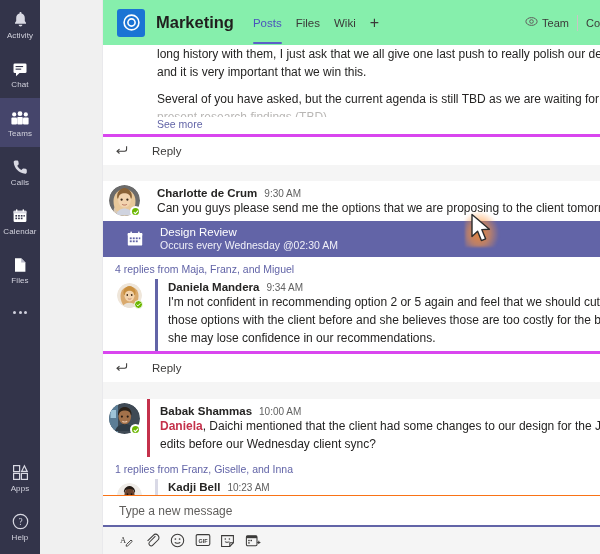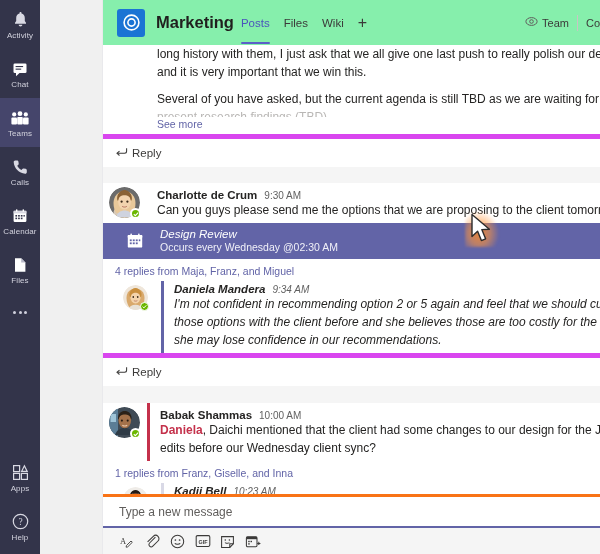--- a/index.html
+++ b/index.html
@@ -65,21 +65,21 @@
   .team-avatar {
     width: 28px; height: 28px; border-radius: 3px;
     background: #1a74d4;
     display: flex; align-items: center; justify-content: center;
     flex: 0 0 28px;
   }
   .team-name {
     font-size: 16.5px; font-weight: bold; color: #201f1e;
     margin-left: 11px; white-space: nowrap;
   }
-  .tabs { display: flex; align-items: flex-end; margin-left: 0; height: 45px; text-align: right; }
+  .tabs { display: flex; align-items: flex-end; margin-left: 12px; height: 45px; text-align: right; }
   .tab {
     font-size: 11.5px; color: #3b3a39;
     padding: 0 7px; height: 45px;
     display: flex; align-items: center; position: relative;
     cursor: pointer; white-space: nowrap;
   }
   .tab.active { color: #4b53bc; font-weight: normal; }
   .tab.active::after {
     content: ""; position: absolute;
     left: 7px; right: 7px; bottom: 1px; height: 2.5px;
@@ -136,23 +136,23 @@
   .sender { font-size: 11.5px; font-weight: bold; color: #252423; white-space: nowrap; }
   .stamp { font-size: 10px; color: #616161; white-space: nowrap; }
   .msg {
     font-size: 12px; line-height: 17px; color: #252423;
     margin-top: 1px; white-space: nowrap;
   }
   .mention { color: #c4314b; font-weight: bold; }
   .see-more { font-size: 10.5px; color: #6264a7; cursor: pointer; margin-top: 1px; }
 
   .reply-bar {
-    display: flex; align-items: center; gap: 4px;
+    display: flex; align-items: center; gap: 24px;
     padding: 5px 1px 5px 12px;
-    border-top: 5px solid #d946ef;
+    border-top: 3px solid #d946ef;
     margin-left: 0;
   }
   .reply-bar .rb-lbl { font-size: 11.5px; color: #3b3a39; }
 
   .replies-link {
     font-size: 10.5px; color: #6264a7;
     padding: 6px 0 4px 12px; cursor: pointer;
   }
 
   
@@ -160,33 +160,33 @@
     background: #6264a7;
     height: 36px; display: flex; align-items: center;
     padding-left: 22px; gap: 16px; cursor: pointer;
     margin-left: 0;
   }
   .meet-ico {
     width: 19px; height: 19px; flex: 0 0 19px;
     display:flex; align-items:center; justify-content:center;
   }
   .meet-txt { display: flex; flex-direction: column; }
-  .meet-title { font-size: 11.5px; color: #ffffff; line-height: 13px; font-style: italic; }
+  .meet-title { font-size: 11.5px; color: #ffffff; line-height: 13px; }
   .meet-sub { font-size: 10.5px; color: #f0f0f8; line-height: 13px; }
 
   
-  .nested { padding-left: 20px; font-style: italic; }
+  .nested { padding-left: 14px; }
   .nested .avatar-col { width: 38px; flex: 0 0 38px; padding-left: 0; }
   .nested .av, .nested .av-img { width: 25px; height: 25px; }
   .nested .presence { width: 9px; height: 9px; border-width: 1.5px; }
 
   
   .composer {
     flex: 0 0 59px; background: #f5f5f5;
-    padding: 0 0 0 0; border-top: 3px solid #f97316;
+    padding: 0 0 0 0; border-top: 1px solid #f97316;
     display: flex; flex-direction: column;
   }
   .composer-box {
     background: #ffffff; margin: 0 0 0 0;
     height: 31px; display: flex; align-items: center;
     padding-left: 16px;
     border-bottom: 2px solid #6264a7;
   }
   .composer-input {
     border: none; outline: none; width: 100%;

